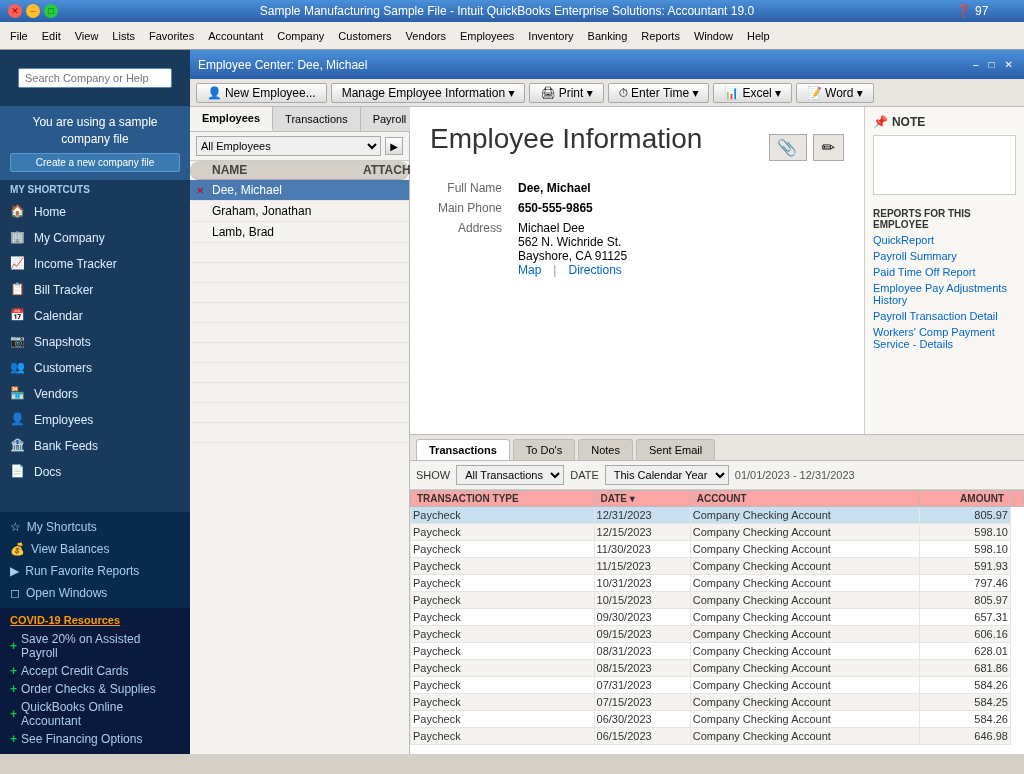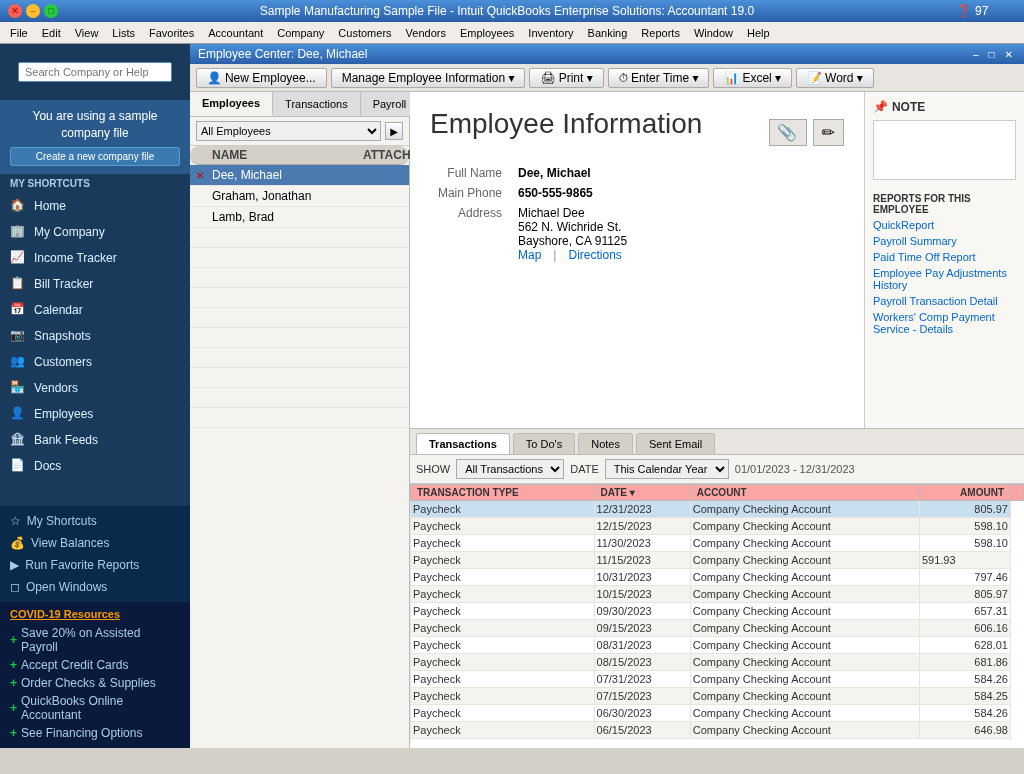--- a/index.html
+++ b/index.html
@@ -19,21 +19,21 @@
     .title-bar .title-text { flex: 1; text-align: center; }
     .title-bar .win-controls { display: flex; gap: 4px; }
     .win-btn { width: 14px; height: 14px; border-radius: 50%; border: none; cursor: pointer; font-size: 9px; display: flex; align-items: center; justify-content: center; }
     .win-btn.close { background: #ff5f57; color: #900; }
     .win-btn.min { background: #ffbd2e; color: #860; }
     .win-btn.max { background: #28ca41; color: #060; }
 
     
     .menu-bar {
       background: #f0ede8;
-      height: 22px;
+      height: 28px;
       display: flex;
       align-items: center;
       padding: 0 4px;
       border-bottom: 1px solid #999;
       gap: 2px;
     }
     .menu-item {
       padding: 2px 6px;
       cursor: pointer;
       color: #000;
@@ -147,21 +147,21 @@
       display: flex;
       flex-direction: column;
       background: #f5f3ef;
       overflow: hidden;
     }
 
     
     .ec-header {
       background: linear-gradient(to bottom, #4a90d9, #2a5fa8);
       color: white;
-      height: 20px;
+      height: 29px;
       display: flex;
       align-items: center;
       justify-content: space-between;
       padding: 0 8px;
       font-size: 11px;
       flex-shrink: 0;
     }
     .ec-header-controls { display: flex; gap: 4px; }
     .ec-header-btn { background: none; border: none; color: white; cursor: pointer; font-size: 10px; padding: 0 3px; }
 
@@ -717,21 +717,21 @@
                   <tr style="background: white;">
     <td>Paycheck</td>
     <td>11/30/2023</td>
     <td>Company Checking Account</td>
     <td style="text-align:right;">598.10</td>
   </tr>
                   <tr style="background: rgb(245, 243, 239);">
     <td>Paycheck</td>
     <td>11/15/2023</td>
     <td>Company Checking Account</td>
-    <td style="text-align:left;">591.93</td>
+    <td style="text-align:right;">591.93</td>
   </tr>
                   <tr style="background: white;">
     <td>Paycheck</td>
     <td>10/31/2023</td>
     <td>Company Checking Account</td>
     <td style="text-align:right;">797.46</td>
   </tr>
                   <tr style="background: rgb(245, 243, 239);">
     <td>Paycheck</td>
     <td>10/15/2023</td>

